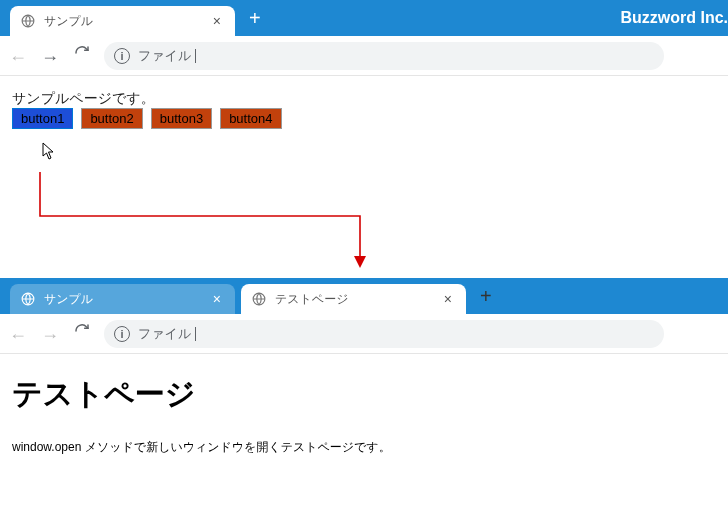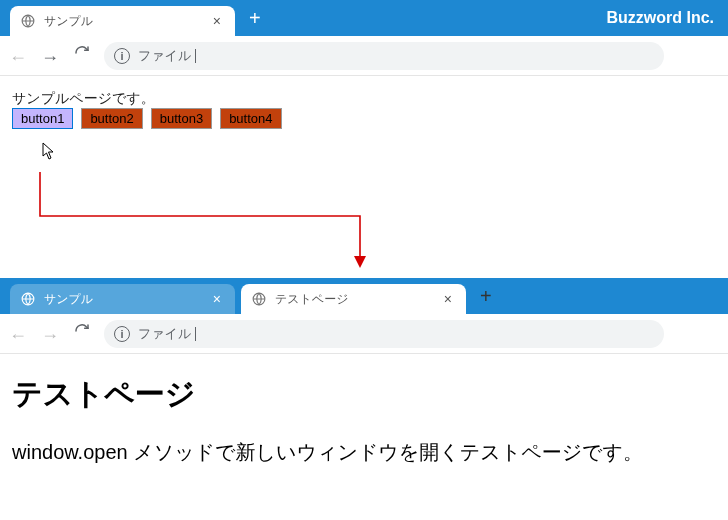--- a/index.html
+++ b/index.html
@@ -7,37 +7,37 @@
   .browser { width: 728px; background: #fff; position: relative; }
   .tabbar { background: #1e88d2; height: 36px; display: flex; align-items: flex-end; padding-left: 10px; position: relative; }
   .tab { background: #fff; height: 30px; display: flex; align-items: center; padding: 0 10px; border-top-left-radius: 8px; border-top-right-radius: 8px; min-width: 225px; font-size: 12px; color: #555; margin-right: 6px; }
   .tab.inactive { background: #56a6dc; color: #fff; }
   .tab.inactive .globe svg { stroke: #fff; }
   .tab .globe { width: 16px; height: 16px; margin-right: 8px; display:flex; align-items:center; justify-content:center; }
   .tab .title { flex: 1; }
   .tab .close { font-size: 14px; color: #555; padding: 0 4px; cursor: pointer; }
   .tab.inactive .close { color: #fff; }
   .newtab { color: #fff; font-size: 20px; font-weight: 300; margin-left: 8px; align-self:center; }
-  .brand { position: absolute; right: 14px; top: 0; height:36px; display:flex; align-items:center; color: #fff; font-weight: bold; font-size: 16px; }
+  .brand { position: absolute; right: 0; top: 0; height:36px; display:flex; align-items:center; color: #fff; font-weight: bold; font-size: 16px; }
   .toolbar { background: #fff; height: 40px; border-bottom: 1px solid #e5e5e5; display:flex; align-items:center; padding: 0 8px; gap: 12px; }
   .toolbar .navbtn { width: 20px; font-size: 18px; color: #5f6368; text-align:center; cursor:pointer; }
   .toolbar .navbtn.disabled { color: #bdbdbd; }
   .omnibox { flex: 1; background: #f1f3f4; height: 28px; border-radius: 14px; display:flex; align-items:center; padding: 0 10px; font-size: 13px; color: #5f6368; max-width: 560px;}
   .omnibox .info { width:16px; height:16px; border:1.5px solid #5f6368; border-radius:50%; display:flex; align-items:center; justify-content:center; font-size:11px; font-weight:bold; margin-right:8px;}
   .omnibox .cursor { display:inline-block; width:1px; height:14px; background:#5f6368; margin-left:4px; vertical-align:middle;}
   .page { padding: 14px 12px; font-size: 14px; color:#222; min-height: 80px; }
   .page p { }
   .btnrow { display:flex; gap:8px; }
   .btnrow button { font-family: Arial, sans-serif; font-size: 13px; padding: 2px 8px; background: #c2410c; border: 1px solid #999; }
-  .btnrow button.hover { background: #c4b5fd; border-color: #0078d7; }
+  .btnrow button.hover { background: #1d4ed8; border-color: #0078d7; }
   .cursor-arrow { position:absolute; font-size:16px; pointer-events:none; }
   .gap { height: 18px; }
   .page2 { padding: 20px 12px; }
   .page2 h1 { font-size: 30px; font-weight: bold; margin-bottom: 24px; }
-  .page2 p { font-size: 20px; }
+  .page2 p { font-size: 12px; }
   
   .arrow-wrap { position:absolute; pointer-events:none; }
 </style>
 </head>
 <body>
 
 <div class="browser">
   <div class="tabbar">
     <div class="tab">
       <span class="globe">

